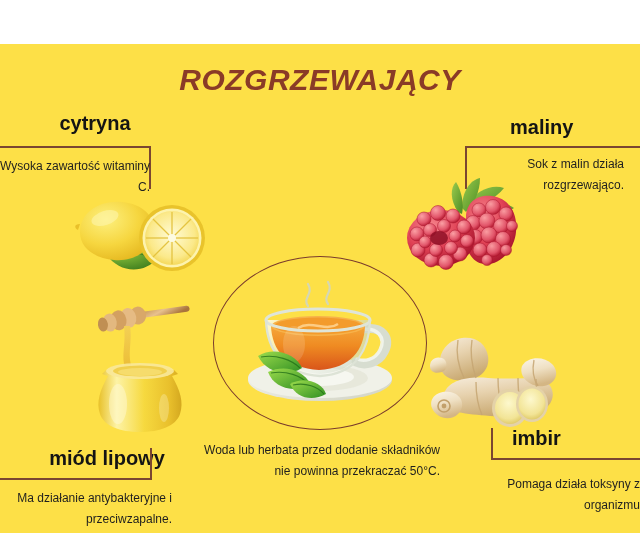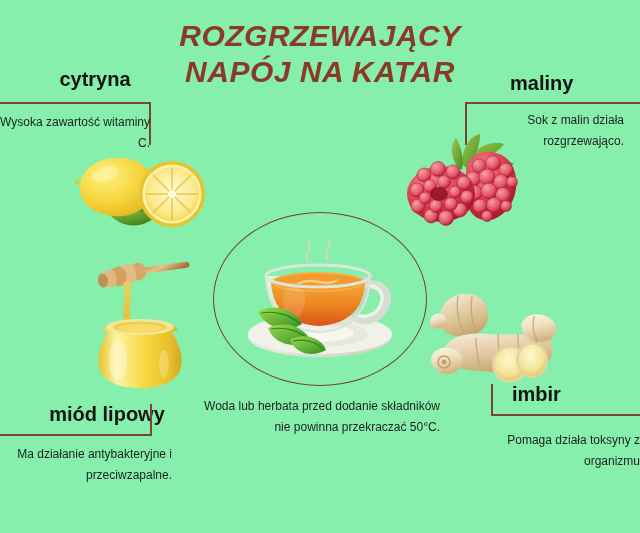--- a/index.html
+++ b/index.html
@@ -1,21 +1,21 @@
 <!DOCTYPE html>
 <html><head>
 <meta charset="utf-8">
 <style>
   html,body{margin:0;padding:0;background:#ffffff;}
   body{
     width:640px;height:533px;position:relative;overflow:hidden;
     font-family:"Liberation Sans","DejaVu Sans",sans-serif;
     color:#1b1b1b;
   }
-  .canvas{position:absolute;inset:0;background:#86efac;}
+  .canvas{position:absolute;inset:0;background:#fde047;margin-top:44px;}
 
   
   .title{
     position:absolute;left:0;top:18px;width:640px;text-align:center;
     font-size:30px;line-height:36px;font-weight:bold;font-style:italic;
     letter-spacing:.5px;color:#8a3b27;
   }
   .title .l2{display:block;}
 
   
@@ -67,21 +67,20 @@
   #art-ginger{left:424px;top:278px;width:136px;height:106px;}
   #art-cup{left:228px;top:228px;width:186px;height:140px;}
 </style>
 </head>
 <body>
 
 <div class="canvas">
 
   <div class="title">
     <span>ROZGRZEWAJĄCY</span>
-    <span class="l2">NAPÓJ NA KATAR</span>
   </div>
 
   <div class="heading" id="h-cytryna">cytryna</div>
   <div class="rule h" id="br-cytryna-h"></div>
   <div class="rule v" id="br-cytryna-v"></div>
   <div class="para" id="p-cytryna">Wysoka zawartość witaminy C.</div>
 
   <svg class="art" id="art-lemon" viewBox="0 0 136 92">
     <defs>
       <radialGradient id="lemBody" cx="35%" cy="30%" r="80%">

